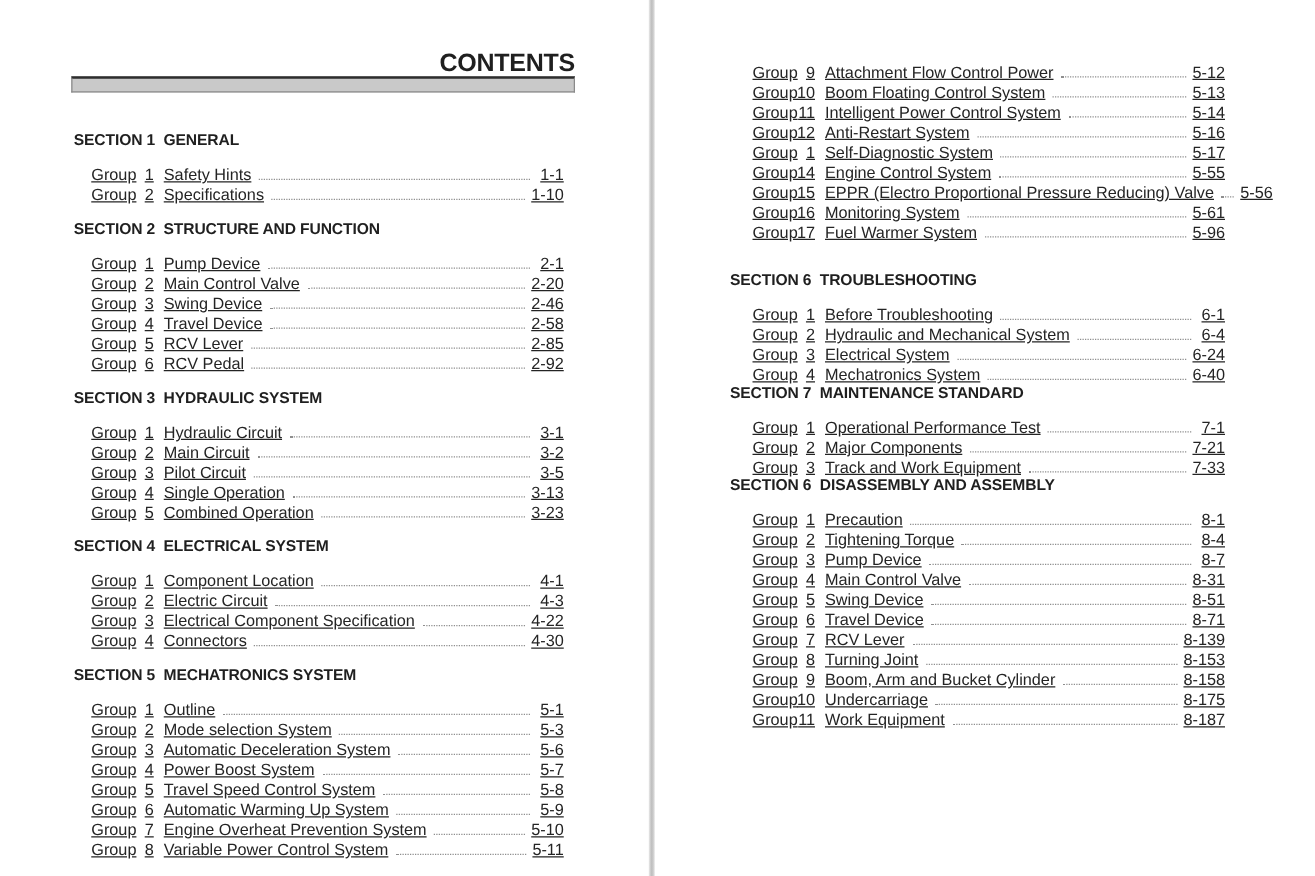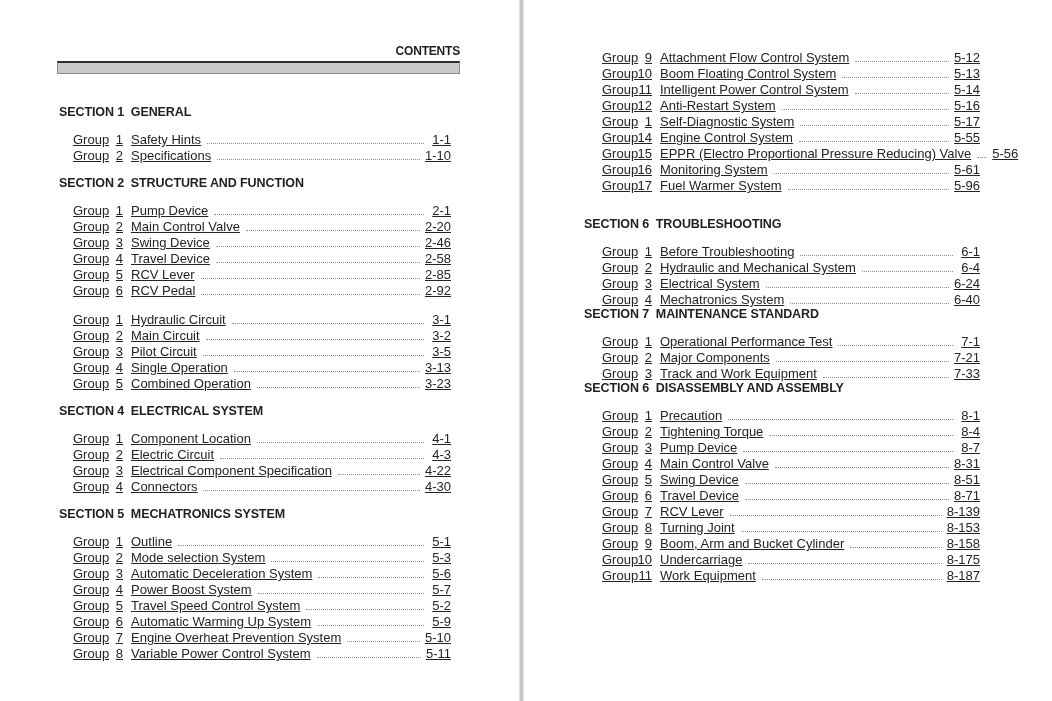--- a/index.html
+++ b/index.html
@@ -12,21 +12,21 @@
   }
   .page{position:absolute;top:40px;}
   .page-left{left:57px;width:403px;}
   .page-right{left:584px;width:397px;}
   .divider{
     position:absolute;top:0;left:519px;width:5px;height:701px;
     background:linear-gradient(to right,#ececec,var(--divider,#bfbfbf) 40%,#c9c9c9 70%,#f3f3f3);
   }
   .contents-title{
     margin:3px 0 0 0;
-    font-size:12px;line-height:17px;font-weight:bold;
+    font-size:20px;line-height:17px;font-weight:bold;
     text-align:right;letter-spacing:-0.2px;
   }
   .title-bar{
     margin-top:1px;height:10px;
     background:var(--bar-fill,#c9c9c9);
     border:1px solid var(--bar-border,#8a8a8a);
     border-top:2px solid var(--bar-border-top,#2e2e2e);
   }
   .section{margin-top:13px;}
   .page-left .sections .section:first-child{margin-top:32px;}
@@ -126,20 +126,21 @@
             <div class="row">
               <span class="g-label">Group</span>
               <span class="g-num">6</span>
               <span class="g-title">RCV Pedal</span>
               <span class="leader"></span>
               <span class="g-page">2-92</span>
             </div>
           </div>
         </section>
         <section class="section">
+          <h2 class="section-heading">SECTION 3  HYDRAULIC SYSTEM</h2>
           <div class="rows">
             <div class="row">
               <span class="g-label">Group</span>
               <span class="g-num">1</span>
               <span class="g-title">Hydraulic Circuit</span>
               <span class="leader"></span>
               <span class="g-page">3-1</span>
             </div>
             <div class="row">
               <span class="g-label">Group</span>
@@ -233,21 +234,21 @@
               <span class="g-num">4</span>
               <span class="g-title">Power Boost System</span>
               <span class="leader"></span>
               <span class="g-page">5-7</span>
             </div>
             <div class="row">
               <span class="g-label">Group</span>
               <span class="g-num">5</span>
               <span class="g-title">Travel Speed Control System</span>
               <span class="leader"></span>
-              <span class="g-page">5-2</span>
+              <span class="g-page">5-8</span>
             </div>
             <div class="row">
               <span class="g-label">Group</span>
               <span class="g-num">6</span>
               <span class="g-title">Automatic Warming Up System</span>
               <span class="leader"></span>
               <span class="g-page">5-9</span>
             </div>
             <div class="row">
               <span class="g-label">Group</span>
@@ -270,21 +271,21 @@
 
   <div class="divider"></div>
 
   <main class="page page-right">
     <div class="sections" id="sections-right">
         <section class="section cont">
           <div class="rows">
             <div class="row">
               <span class="g-label">Group</span>
               <span class="g-num">9</span>
-              <span class="g-title">Attachment Flow Control System</span>
+              <span class="g-title">Attachment Flow Control Power</span>
               <span class="leader"></span>
               <span class="g-page">5-12</span>
             </div>
             <div class="row">
               <span class="g-label">Group</span>
               <span class="g-num">10</span>
               <span class="g-title">Boom Floating Control System</span>
               <span class="leader"></span>
               <span class="g-page">5-13</span>
             </div>

